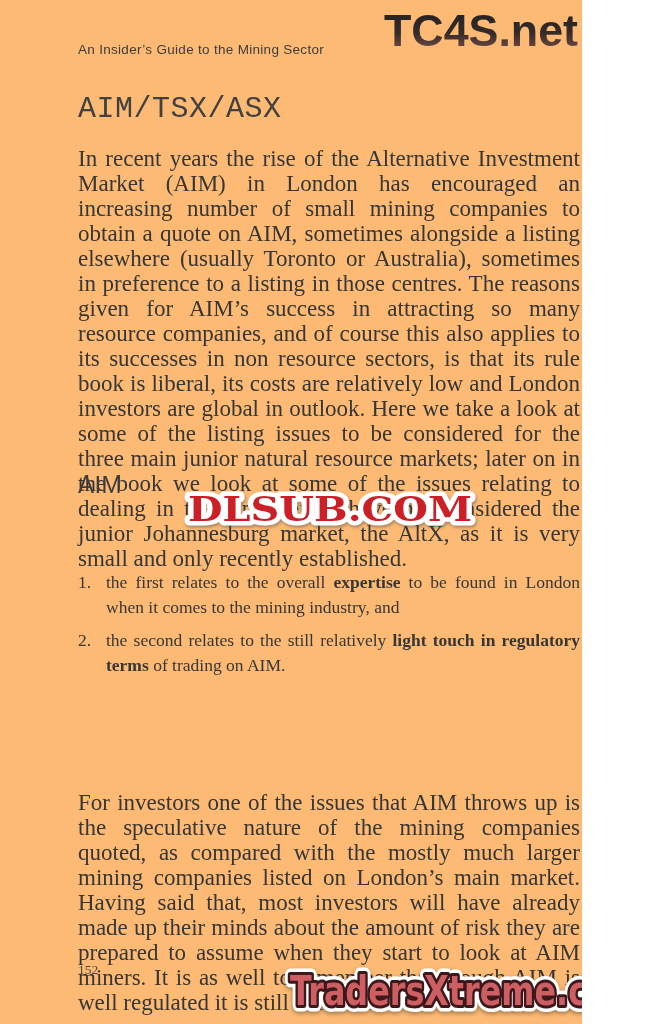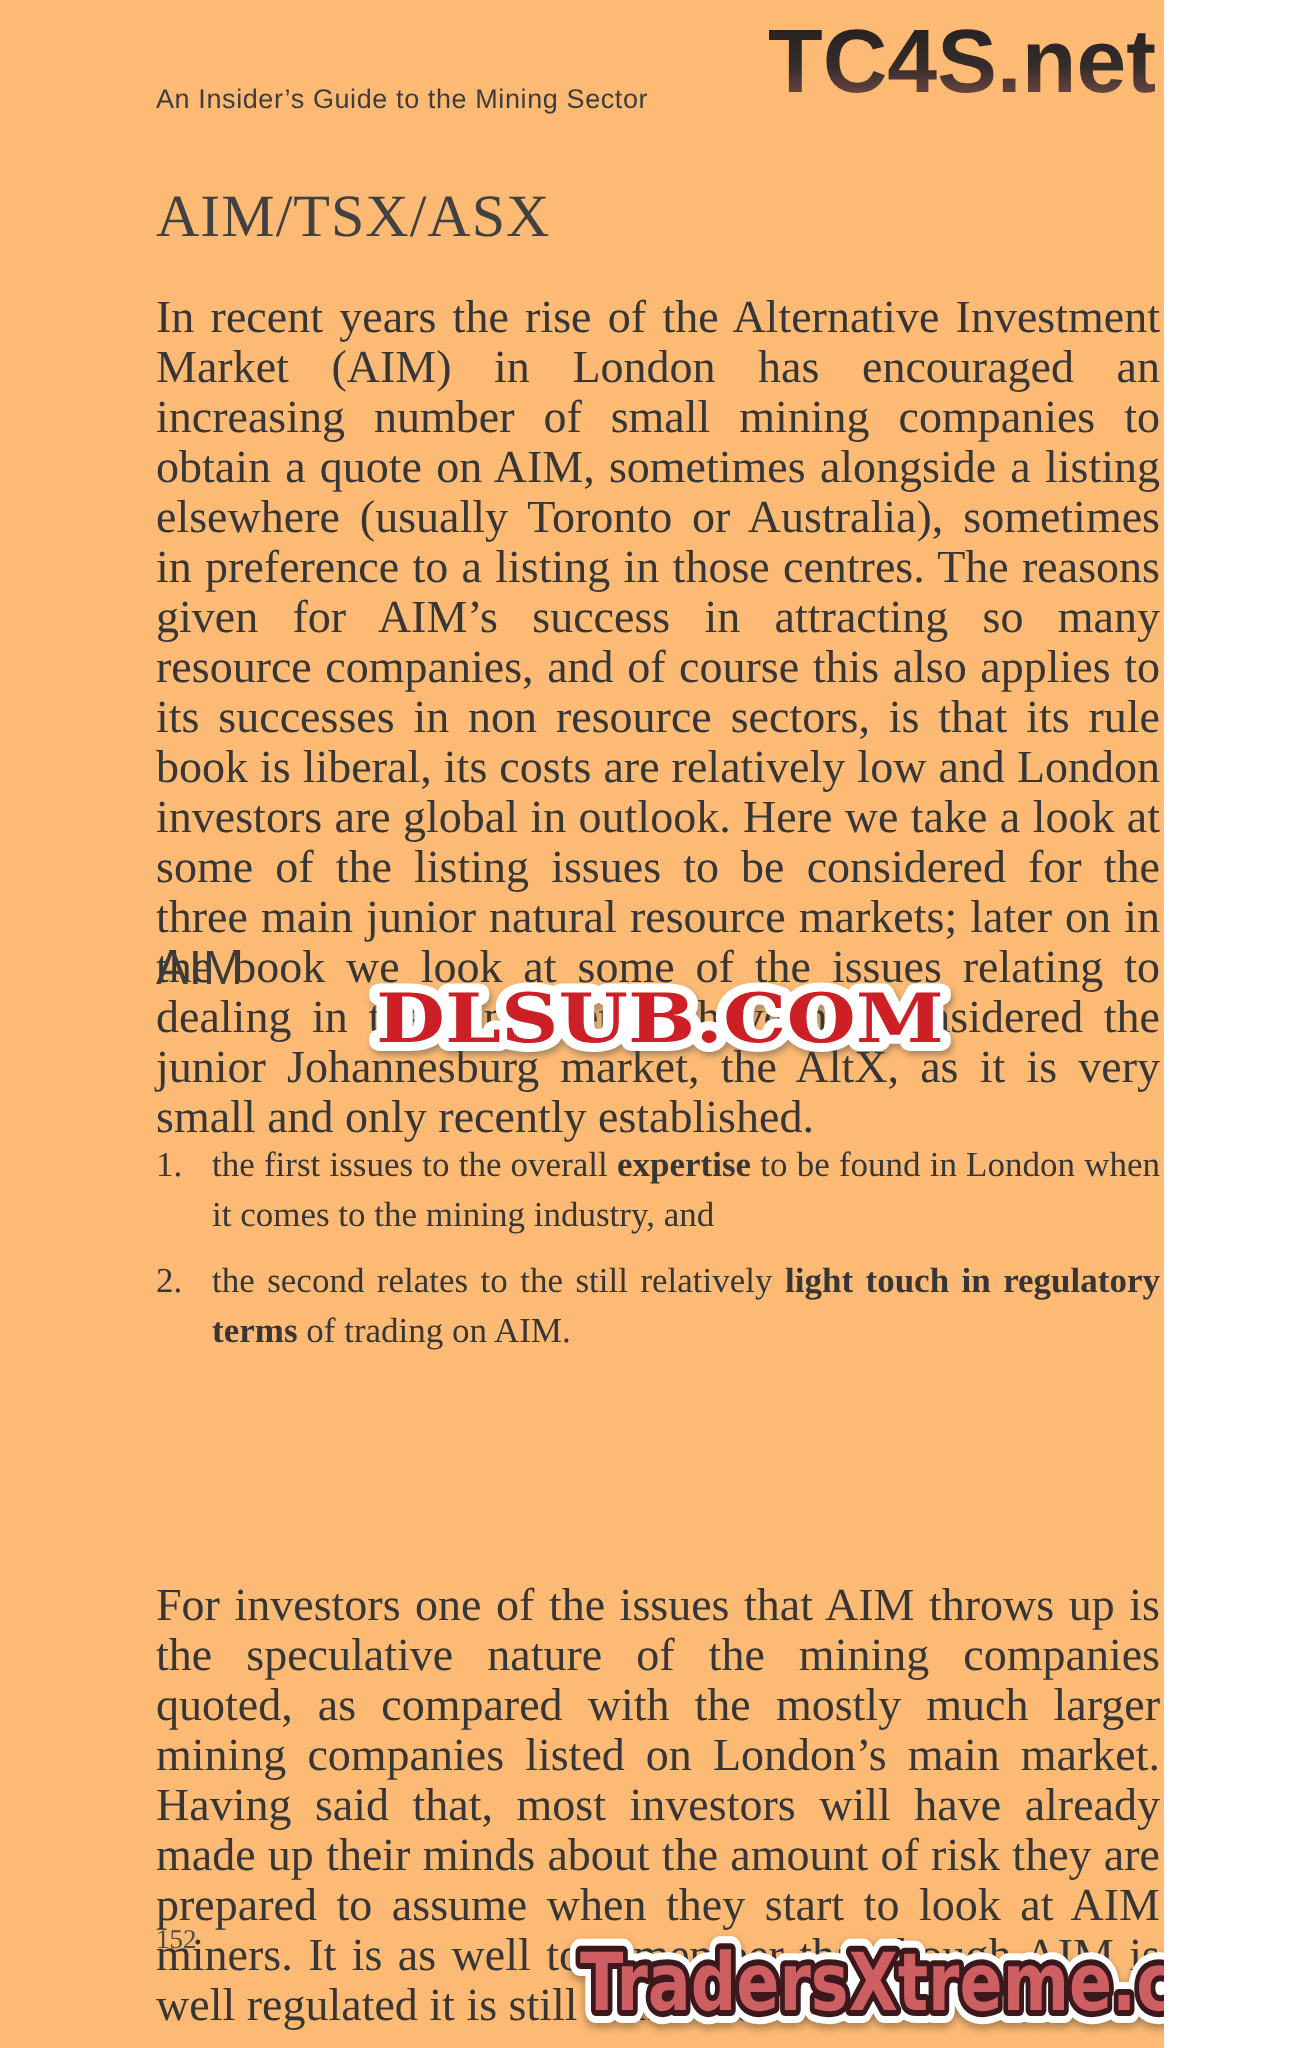--- a/index.html
+++ b/index.html
@@ -27,21 +27,21 @@
   }
   .tc4s-logo {
     position: absolute;
     top: 3px;
     right: 1px;
   }
   .page-title {
     position: absolute;
     left: 78px;
     top: 92px;
-    font-family: Liberation Serif, serif;
+    font-family: Liberation Mono, monospace;
     font-size: 30px;
     font-weight: 400;
     letter-spacing: 0.5px;
     color: #414141;
   }
   .body-par {
     position: absolute;
     left: 78px;
     width: 502px;
     font-size: 23px;
@@ -134,21 +134,21 @@
 
   <svg class="dlsub-watermark" width="300" height="50" viewBox="0 0 300 50">
     <text x="150" y="37" text-anchor="middle" font-family="'DejaVu Serif', serif" font-weight="bold" font-size="34" textLength="284" lengthAdjust="spacingAndGlyphs" stroke="#ffffff" stroke-width="9" stroke-linejoin="round" fill="none">DLSUB.COM</text>
     <text x="150" y="37" text-anchor="middle" font-family="'DejaVu Serif', serif" font-weight="bold" font-size="34" textLength="284" lengthAdjust="spacingAndGlyphs" fill="#cc1f26">DLSUB.COM</text>
   </svg>
 
 
   <div class="num-list">
     <div class="list-item">
       <div class="list-number">1.</div>
-      <div class="list-text"><span>the first issues to the overall </span><b>expertise</b><span> to be found in London when it comes to the mining industry, and</span></div>
+      <div class="list-text"><span>the first relates to the overall </span><b>expertise</b><span> to be found in London when it comes to the mining industry, and</span></div>
     </div>
     <div class="list-item">
       <div class="list-number">2.</div>
       <div class="list-text"><span>the second relates to the still relatively </span><b>light touch in regulatory terms</b><span> of trading on AIM.</span></div>
     </div>
   </div>
 
 
   <div class="body-par p4">For investors one of the issues that AIM throws up is the speculative nature of the mining companies quoted, as compared with the mostly much larger mining companies listed on London’s main market. Having said that, most investors will have already made up their minds about the amount of risk they are prepared to assume when they start to look at AIM miners. It is as well to remember that though AIM is well regulated it is still done with a</div>
 

